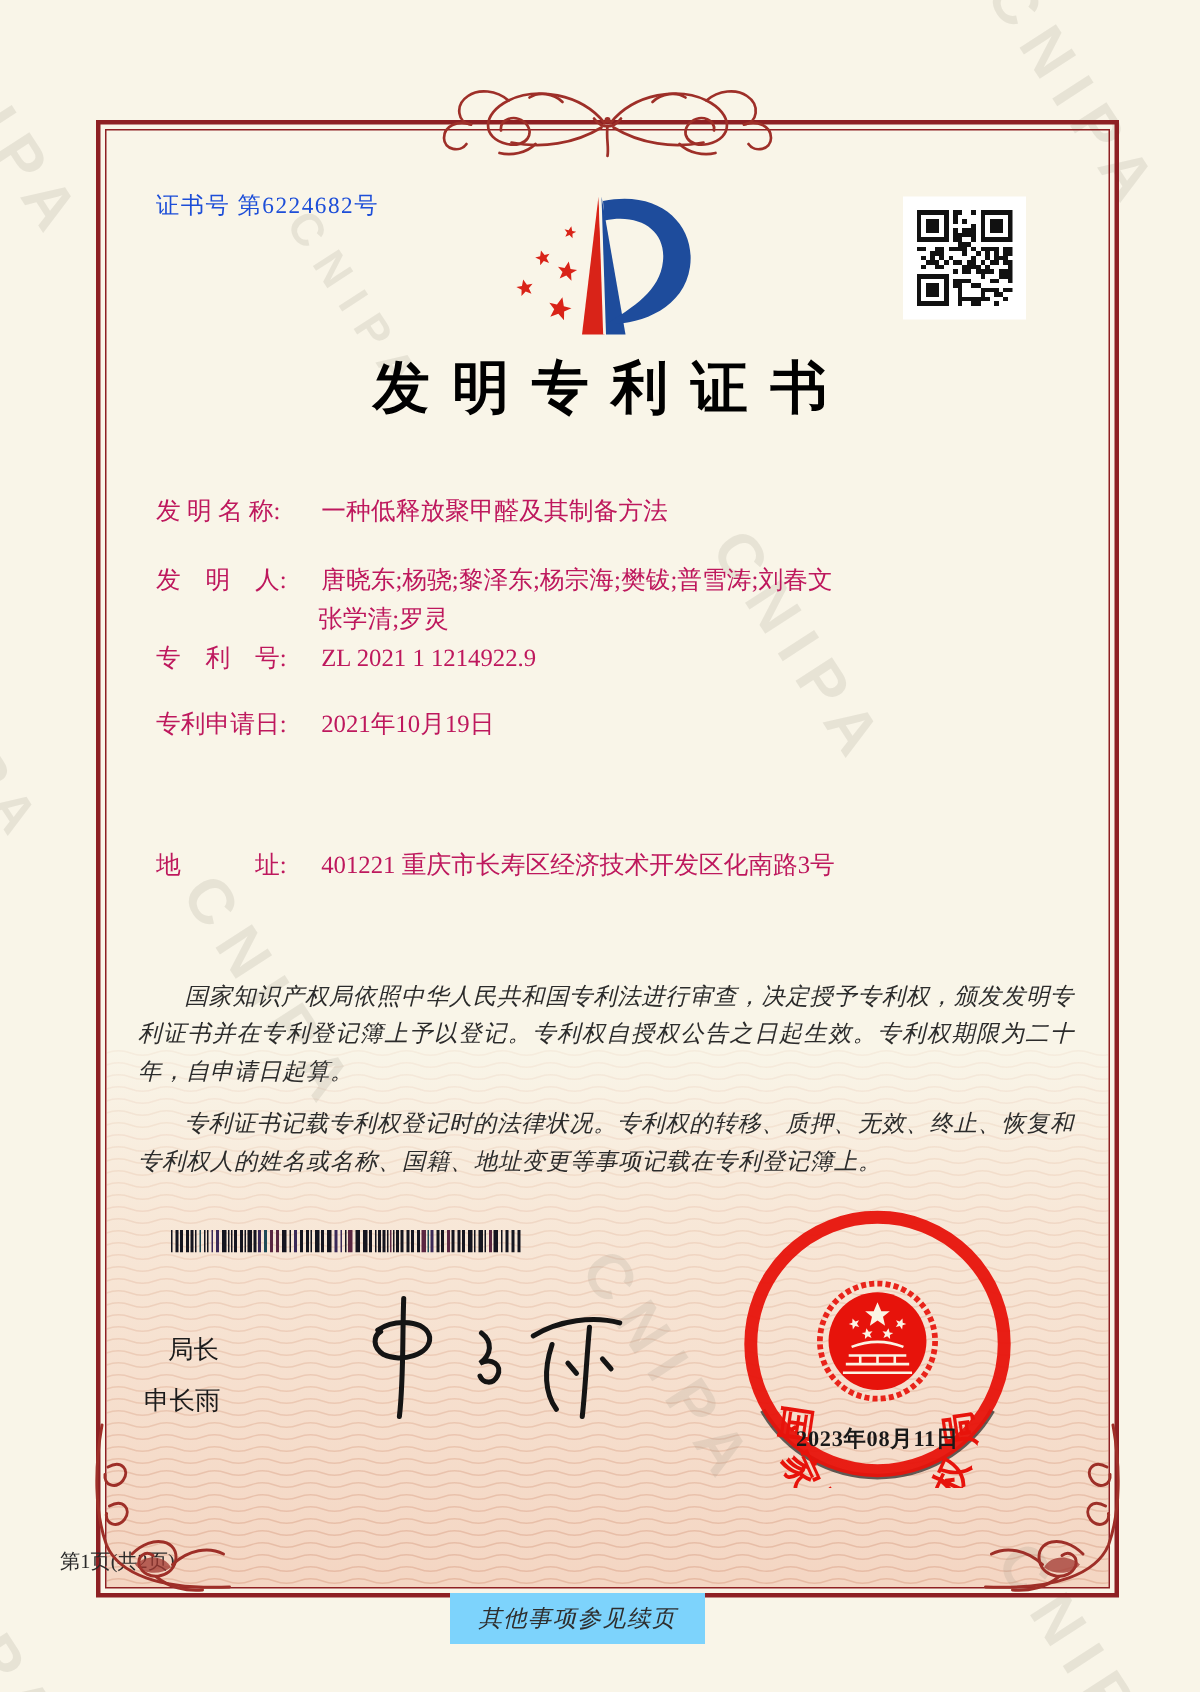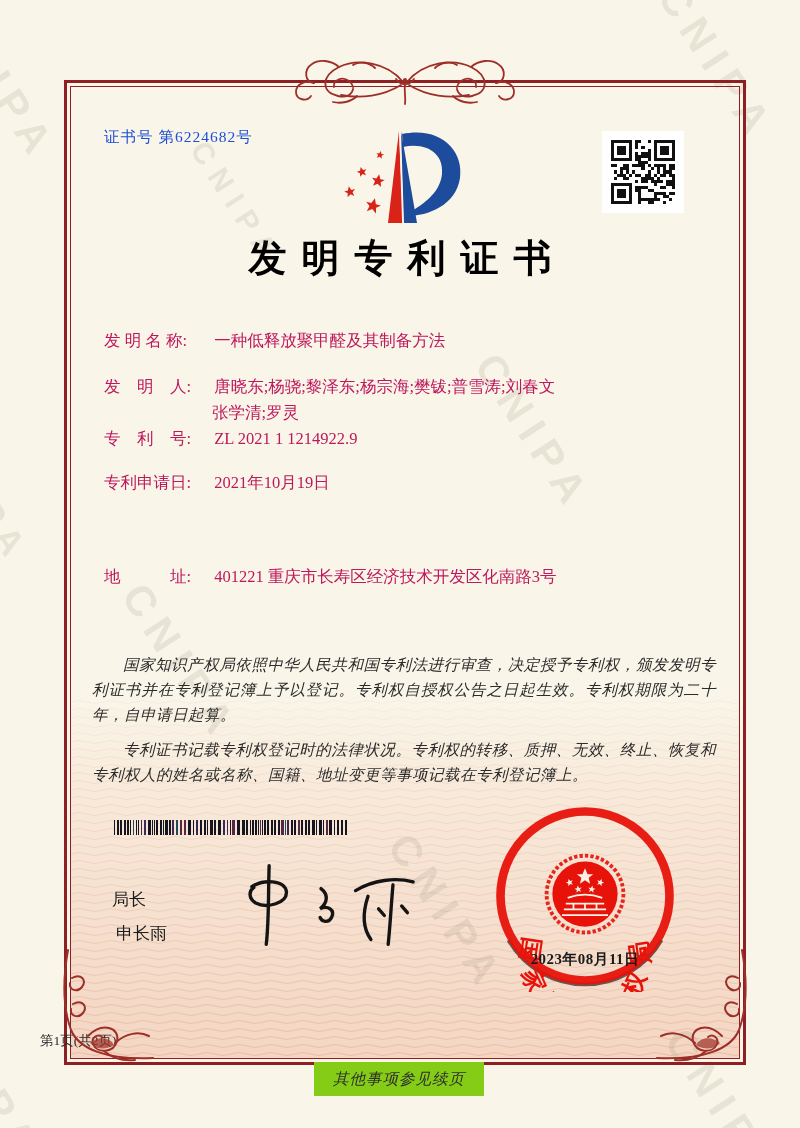--- a/index.html
+++ b/index.html
@@ -39,25 +39,25 @@
   .row .lab{display:inline-block;min-width:104px;}
   .row .val{margin-left:2px;}
   .r-name{top:330px;} .r-inv{top:376px;} .r-inv2{top:402px;left:210px;} .r-pat{top:428px;}
   .r-file{top:472px;} .r-owner{top:519px;} .r-addr{top:566px;} .r-grant{top:613px;} .r-grantno{top:613px;left:398px;}
   .paras{position:absolute;left:92px;top:652px;width:624px;z-index:3;font-size:15.5px;line-height:25px;
          color:#2b2b2b;font-style:italic;text-align:justify;letter-spacing:.5px;}
   .paras p{margin:0;text-indent:2em;}
   .paras p + p{margin-top:10px;}
   .barcode{position:absolute;left:114px;top:820px;width:236px;height:15px;z-index:3;}
   .officer-title{position:absolute;left:112px;top:888px;font-size:17px;color:#1c1c1c;z-index:3;font-family:"Liberation Sans","DejaVu Sans",sans-serif;}
-  .officer-name{position:absolute;left:116px;top:922px;font-size:17px;color:#1c1c1c;z-index:3;font-family:"Liberation Sans","DejaVu Sans",sans-serif;}
+  .officer-name{position:absolute;left:96px;top:922px;font-size:17px;color:#1c1c1c;z-index:3;font-family:"Liberation Sans","DejaVu Sans",sans-serif;}
   .signature{position:absolute;left:235px;top:856px;width:195px;height:96px;z-index:3;}
   .seal{position:absolute;left:489px;top:800px;width:192px;height:192px;z-index:4;}
   .page-info{position:absolute;left:0;top:1032px;width:766px;text-align:left;font-size:13.5px;color:#2a2a2a;z-index:3;padding-left:40px;}
-  .note-strip{position:absolute;left:314px;top:1062px;width:170px;height:34px;background:#84cc16;z-index:3;
+  .note-strip{position:absolute;left:300px;top:1062px;width:170px;height:34px;background:#7dd3fc;z-index:3;
               display:flex;align-items:center;justify-content:center;}
   .note-strip span{font-size:15.5px;font-style:italic;color:#2e2e2e;letter-spacing:1px;white-space:nowrap;}
   
   .orn-top{position:absolute;left:283px;top:52px;width:244px;height:58px;z-index:5;}
   .orn-bl{position:absolute;left:60px;top:948px;width:95px;height:118px;z-index:5;}
   .orn-br{position:absolute;left:655px;top:948px;width:95px;height:118px;z-index:5;transform:scaleX(-1);}
 </style>
 </head>
 <body>
 

